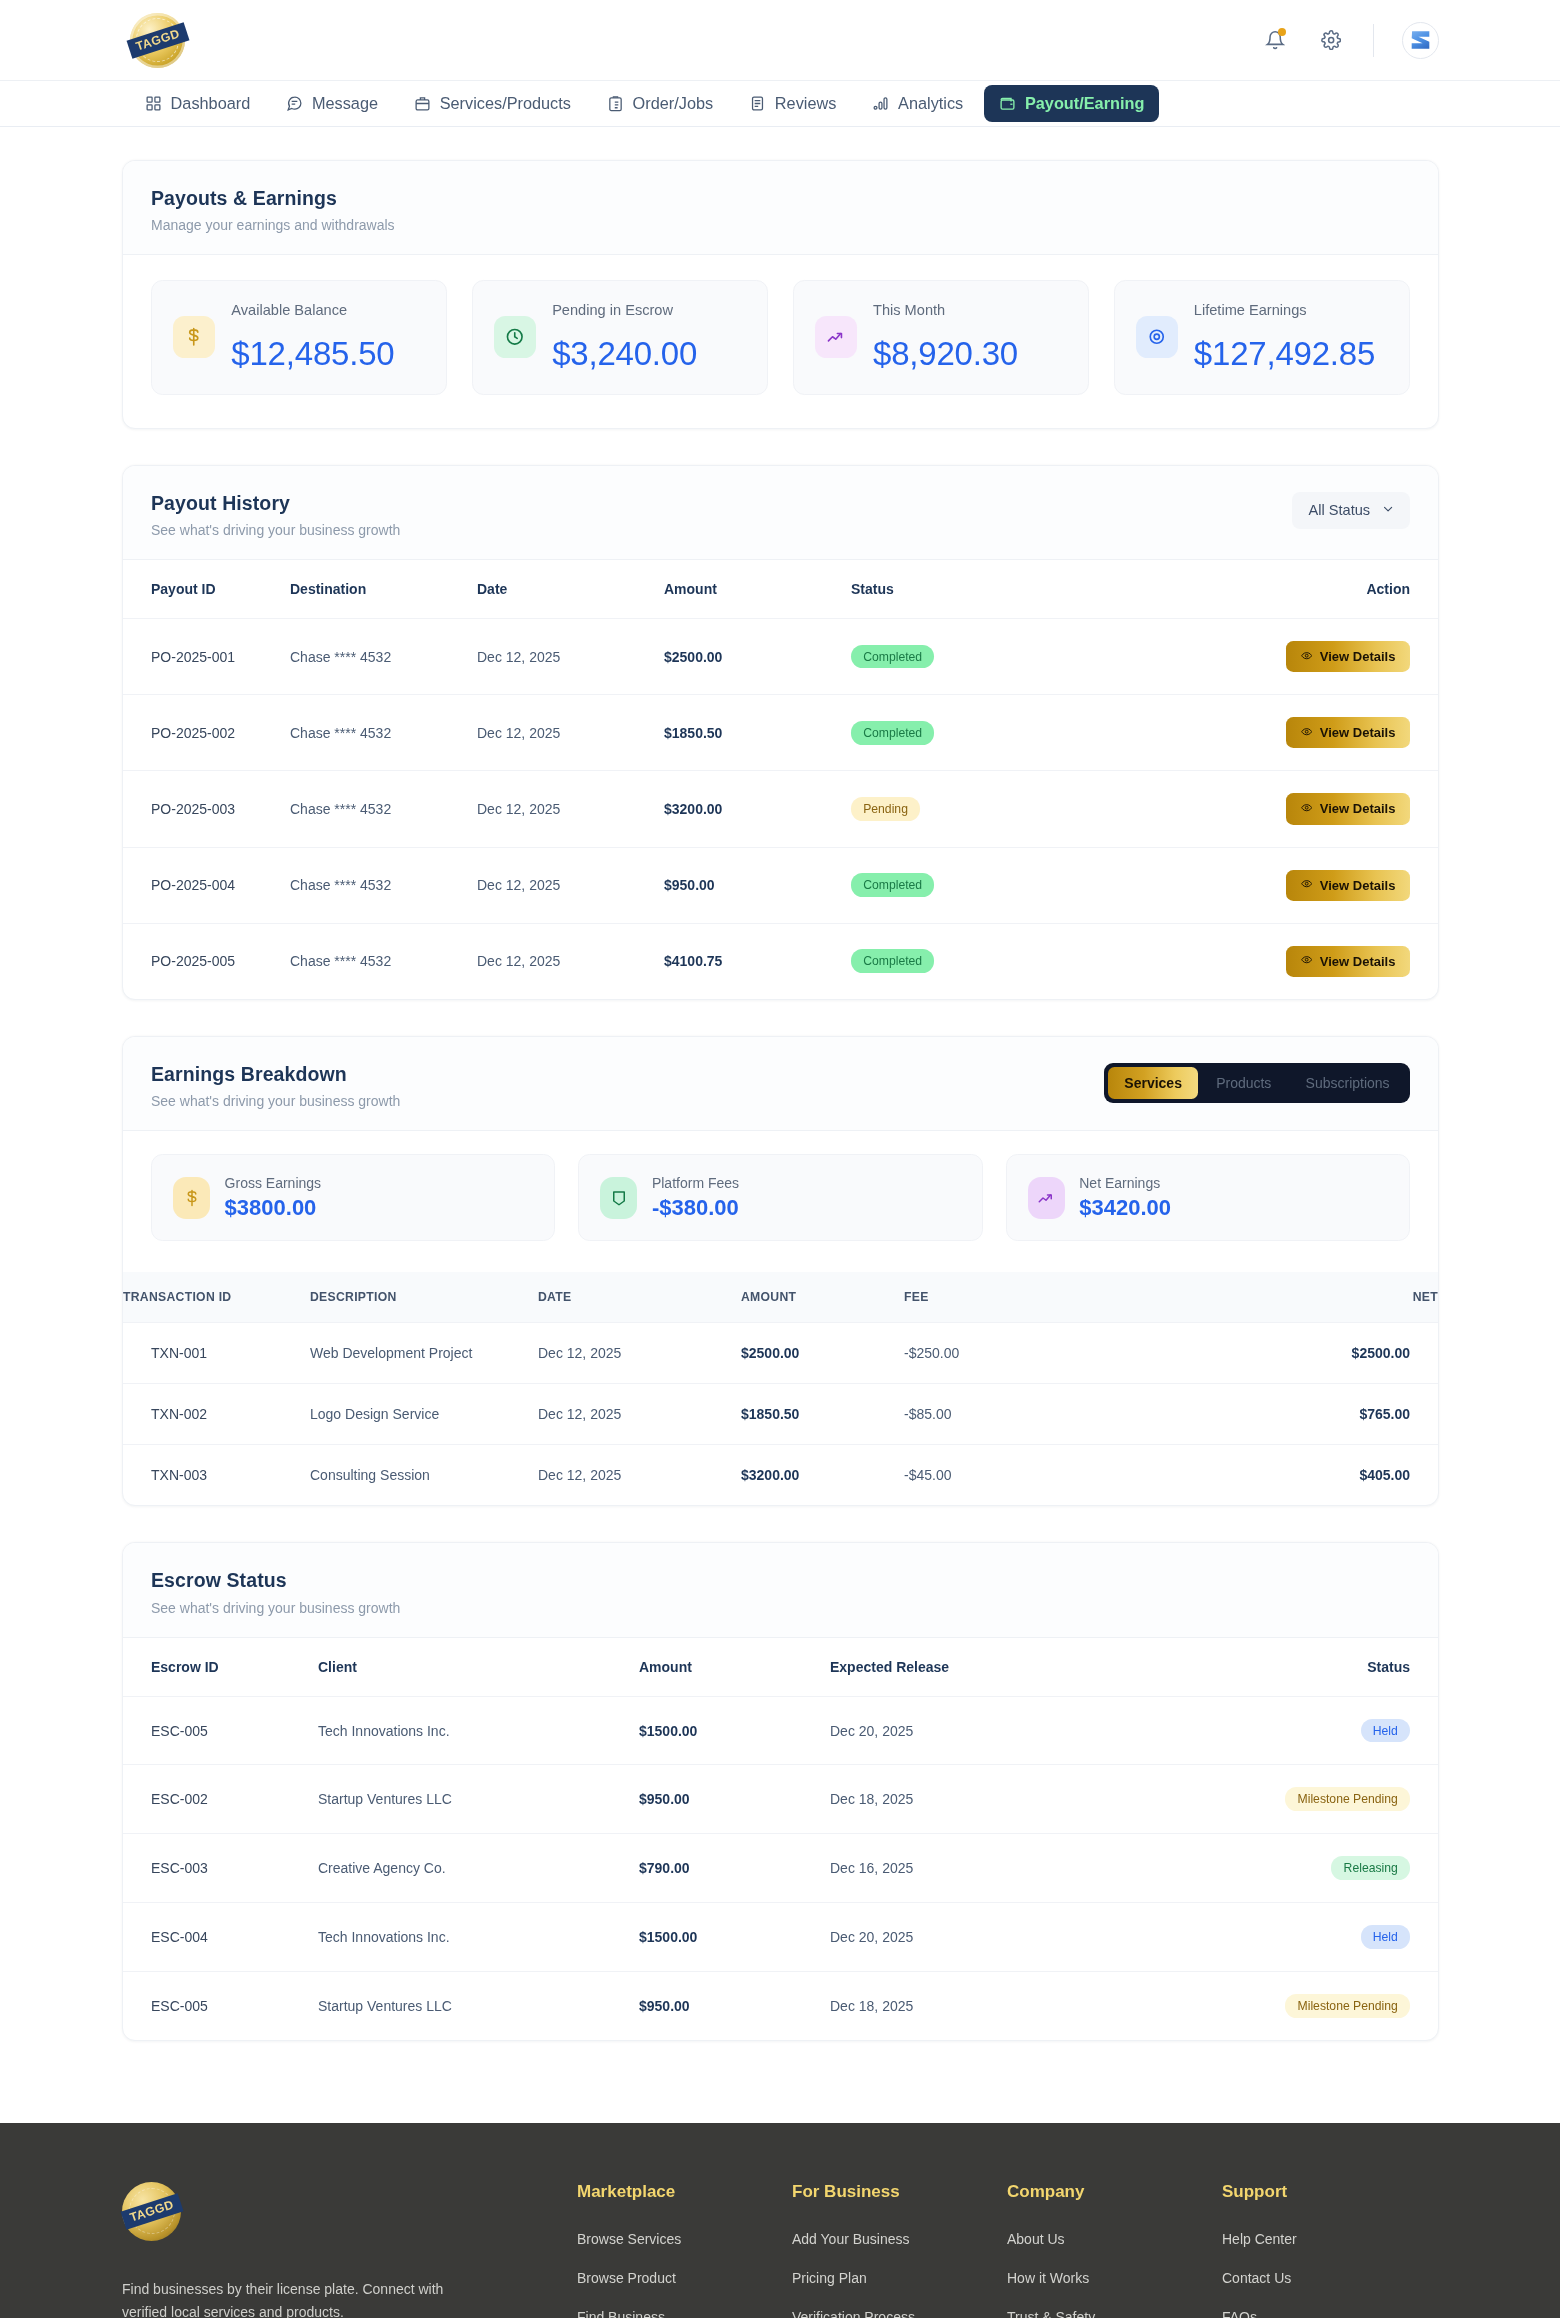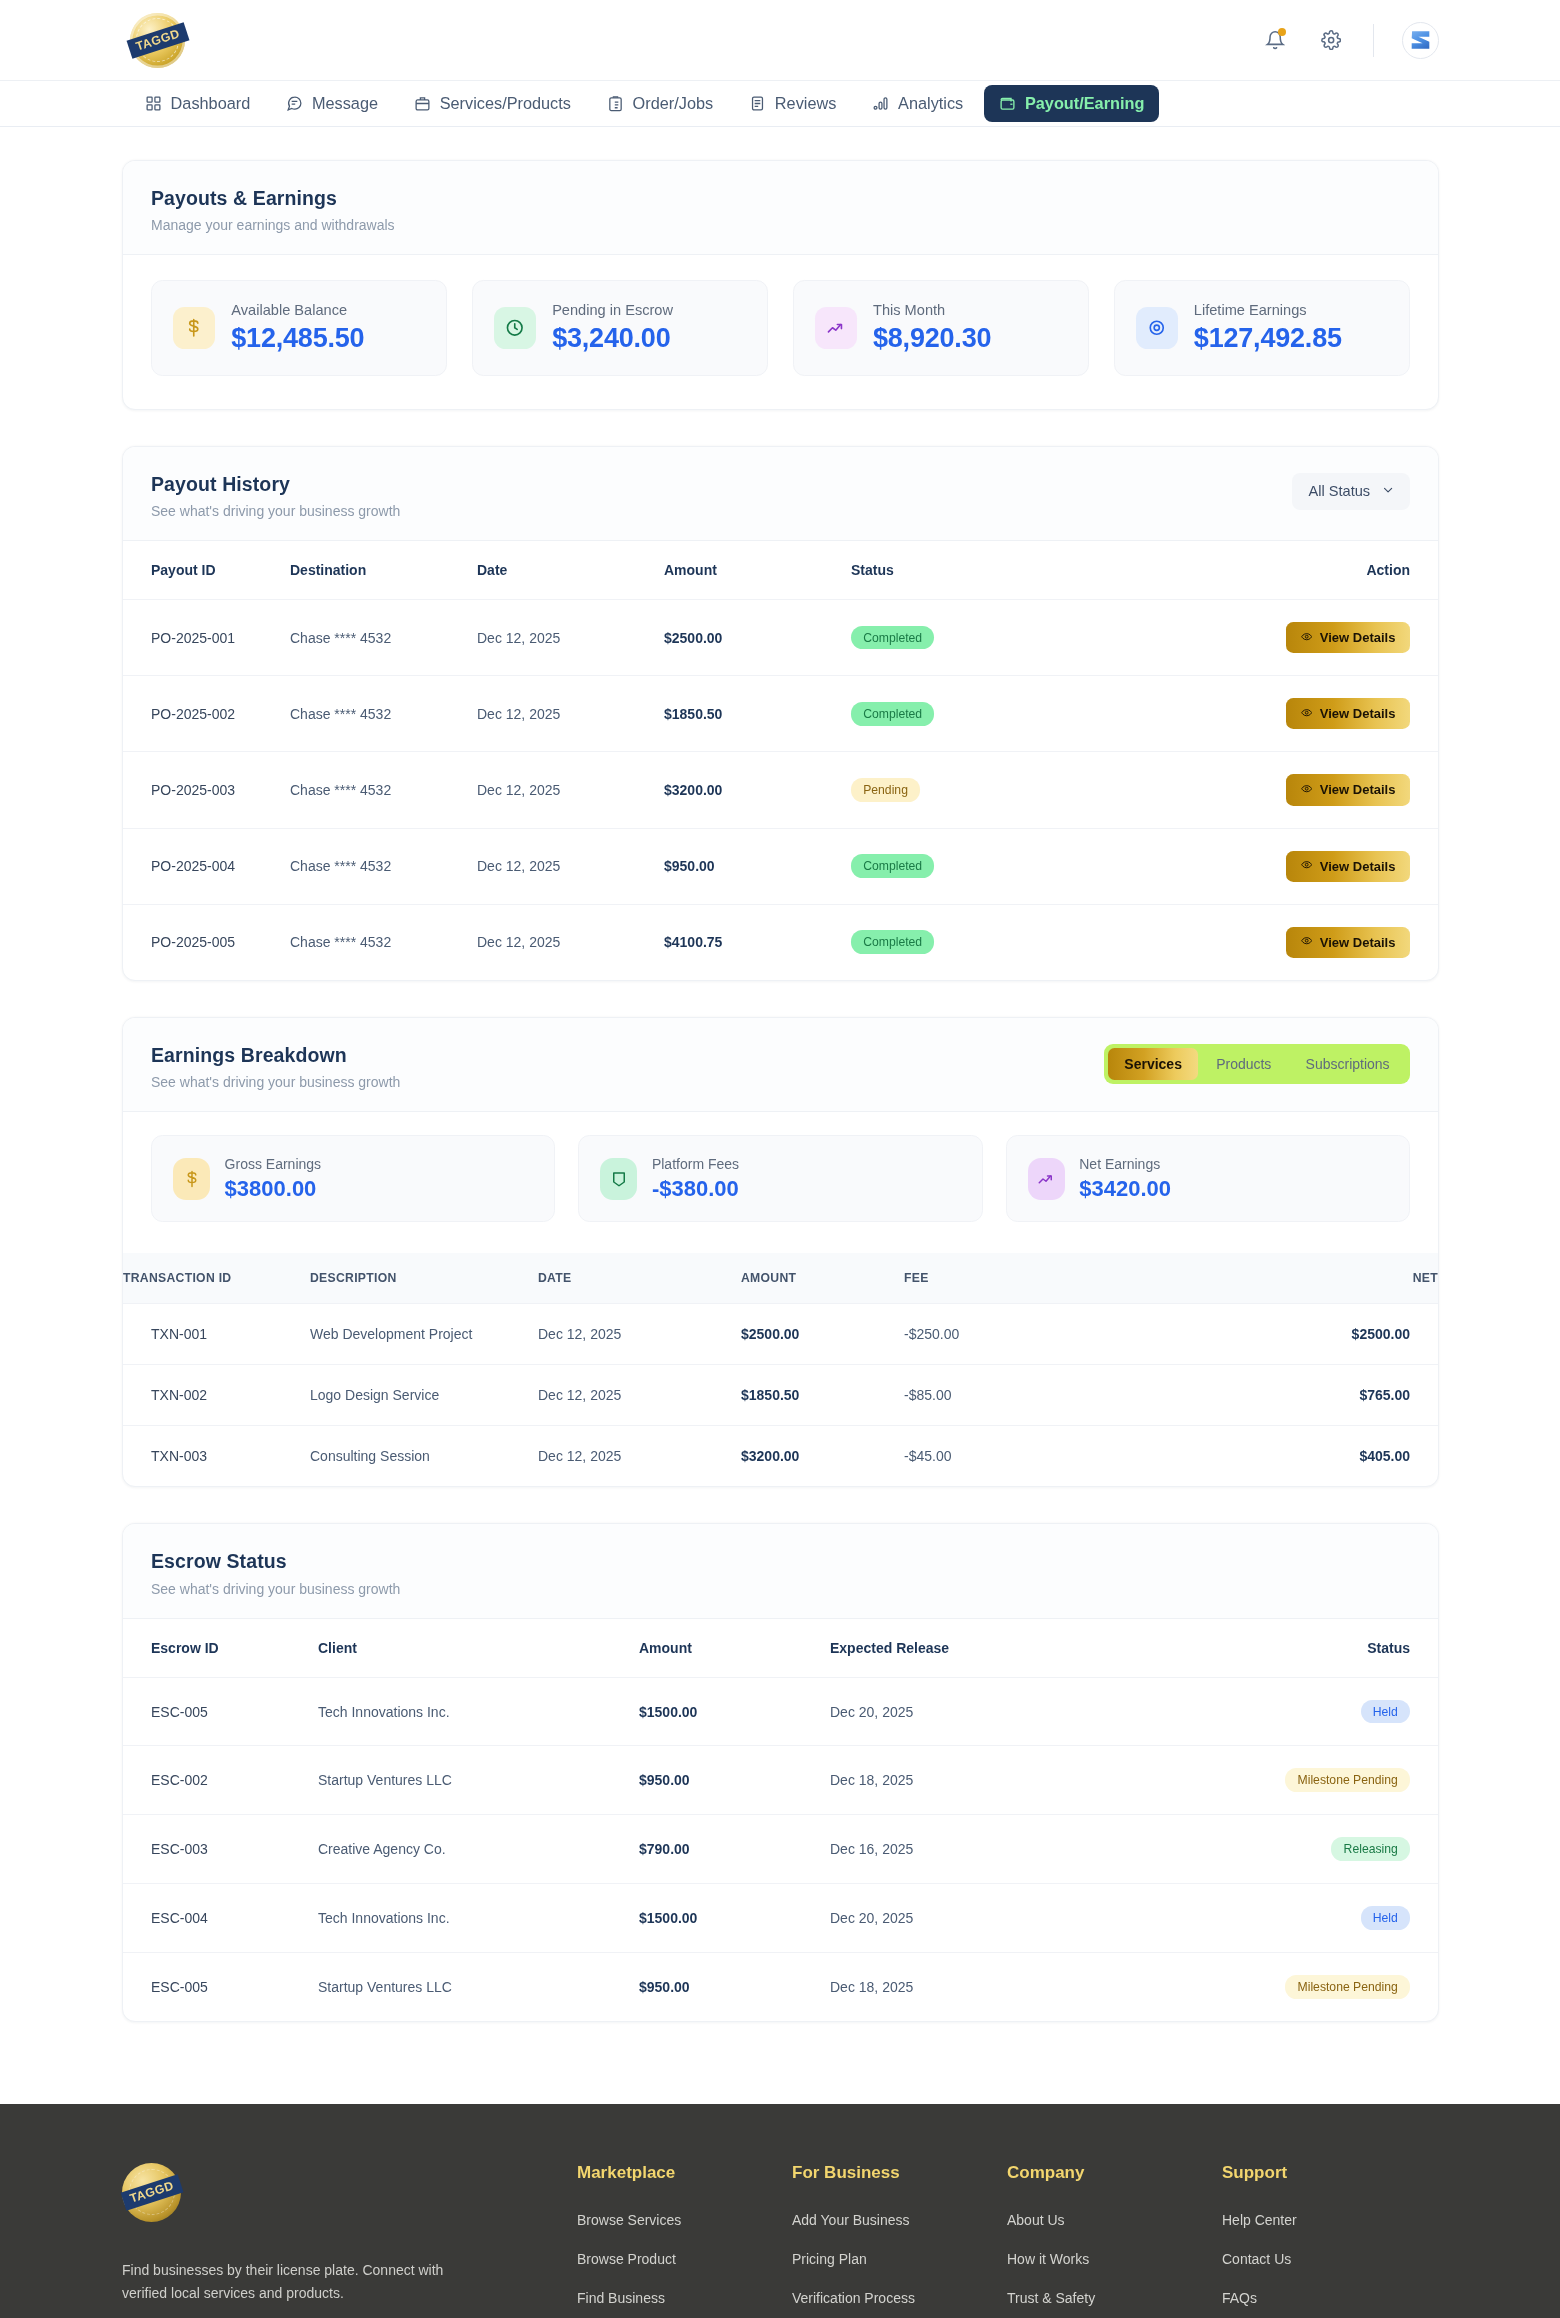--- a/index.html
+++ b/index.html
@@ -129,21 +129,21 @@
     border-radius: 11.4px;
     padding: 21px 21px;
     display: flex; align-items: center; gap: 16.3px;
   }
   .stat-icon {
     width: 42px; height: 42px; border-radius: 11.4px;
     display: flex; align-items: center; justify-content: center;
     flex: 0 0 auto;
   }
   .stat-label { font-size: 14.6px; color: #5f6b7d; }
-  .stat-value { font-size: 27px; font-weight: bold; color: #2563eb; margin-top: 5px; letter-spacing: -0.2px; }
+  .stat-value { font-size: 33px; font-weight: normal; color: #2563eb; margin-top: 17px; letter-spacing: -0.2px; }
 
   
   .filter-pill {
     background: #f4f6f9;
     border-radius: 8.1px;
     padding: 10.6px 16.3px;
     display: flex; align-items: flex-end; gap: 11.4px;
     font-size: 14.6px; color: #3c4c66; cursor: pointer;
   }
 
@@ -192,21 +192,21 @@
     padding: 8.1px 14.6px;
     font-size: 13px;
     font-weight: bold;
     cursor: pointer;
     font-family: "Liberation Sans", sans-serif;
   }
 
   
   .segmented {
     display: flex; align-items: center;
-    background: #bef264;
+    background: #0f172a;
     border-radius: 9px;
     padding: 4.1px;
     gap: 1.6px;
     text-align: center;
   }
   .seg {
     padding: 8.1px 16.3px;
     border-radius: 6.5px;
     font-size: 14px;
     color: #5f6b7d;

